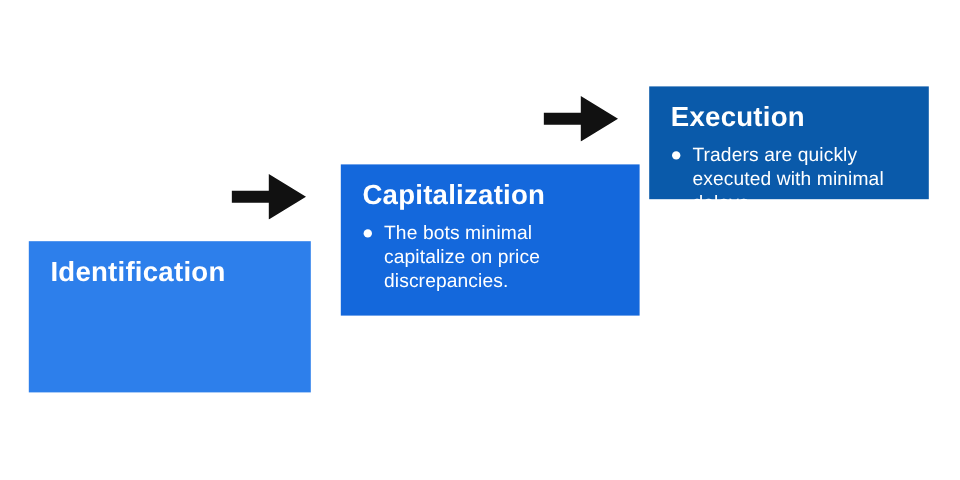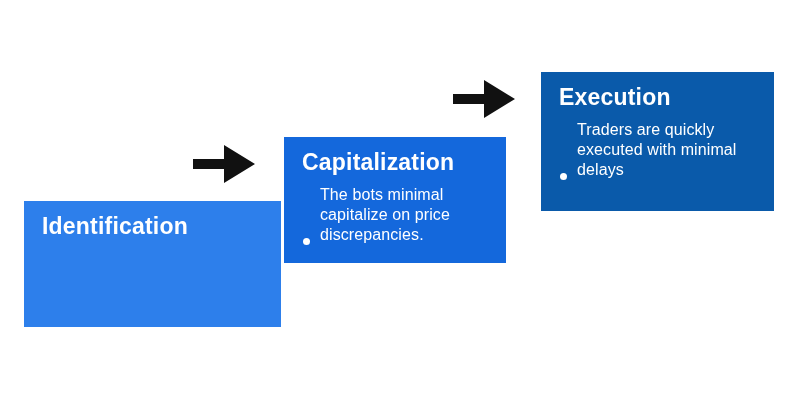--- a/index.html
+++ b/index.html
@@ -14,33 +14,33 @@
     height: 400px;
     background: #ffffff;
     overflow: hidden;
   }
   .step-box {
     position: absolute;
     box-sizing: border-box;
     padding: 11px 18px 0 18px;
     color: #ffffff;
   }
-  .box-1 { left: 24px;  top: 201px; width: 257px; height: 126px; }
-  .box-2 { left: 284px; top: 137px; width: 222px; height: 126px; }
-  .box-3 { left: 541px; top: 72px;  width: 233px; height: 139px; }
+  .box-1 { left: 24px;  top: 201px; width: 235px; height: 126px; }
+  .box-2 { left: 284px; top: 137px; width: 249px; height: 126px; }
+  .box-3 { left: 541px; top: 72px;  width: 233px; height: 94px; }
   .step-title {
     font-size: 23px;
     font-weight: bold;
     line-height: 28px;
     margin-bottom: 9px;
     letter-spacing: 0.2px;
   }
   .bullet-row {
     display: flex;
-    align-items: flex-end;
+    align-items: flex-start;
     padding-left: 1px;
   }
   .dot {
     flex: 0 0 auto;
     width: 7px;
     height: 7px;
     border-radius: 50%;
     background: #ffffff;
     margin-top: 6px;
     margin-right: 10px;

